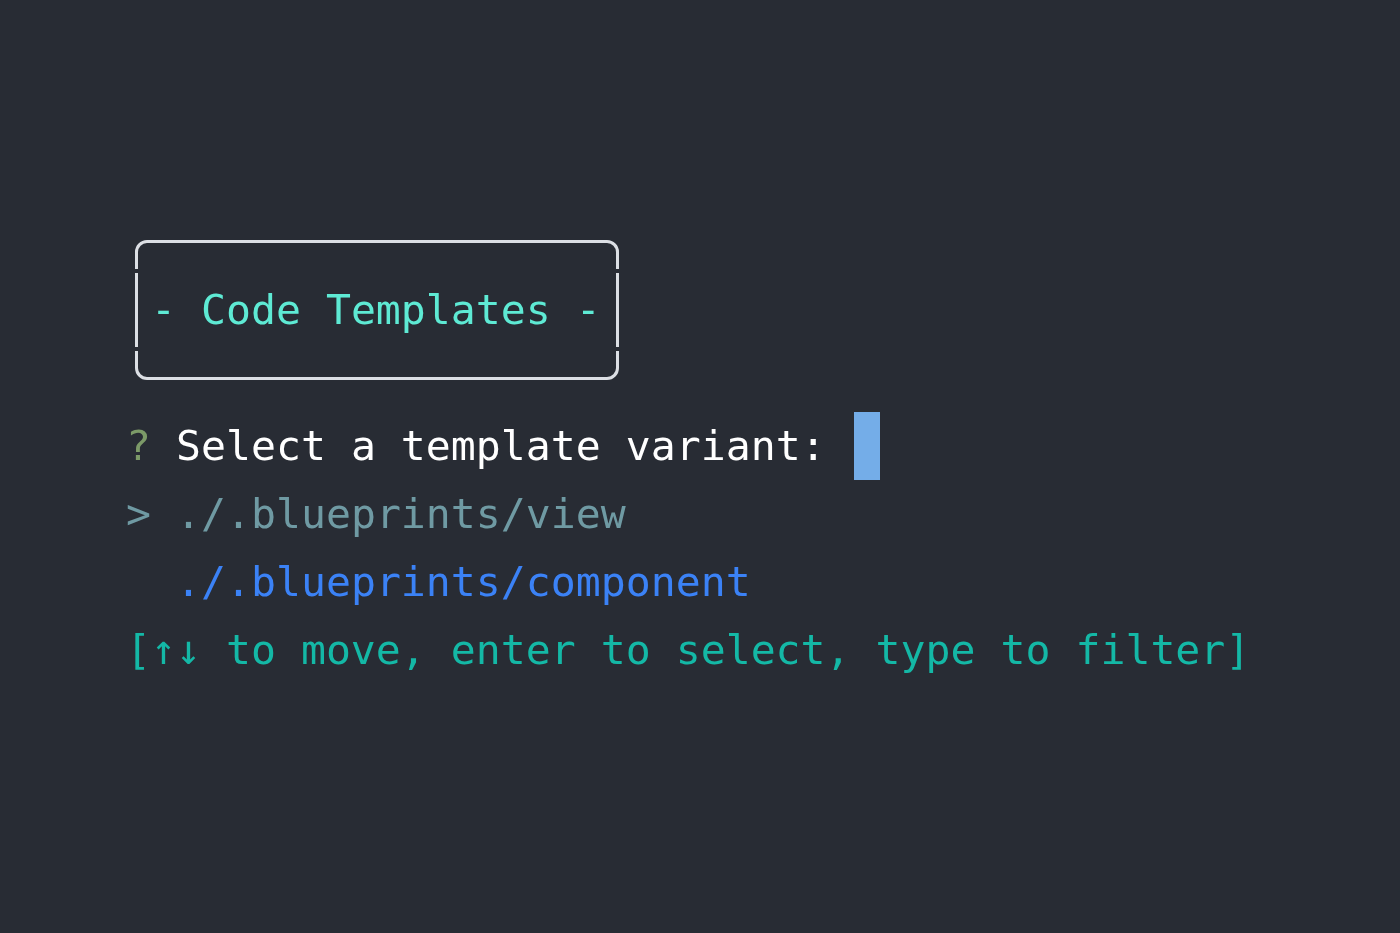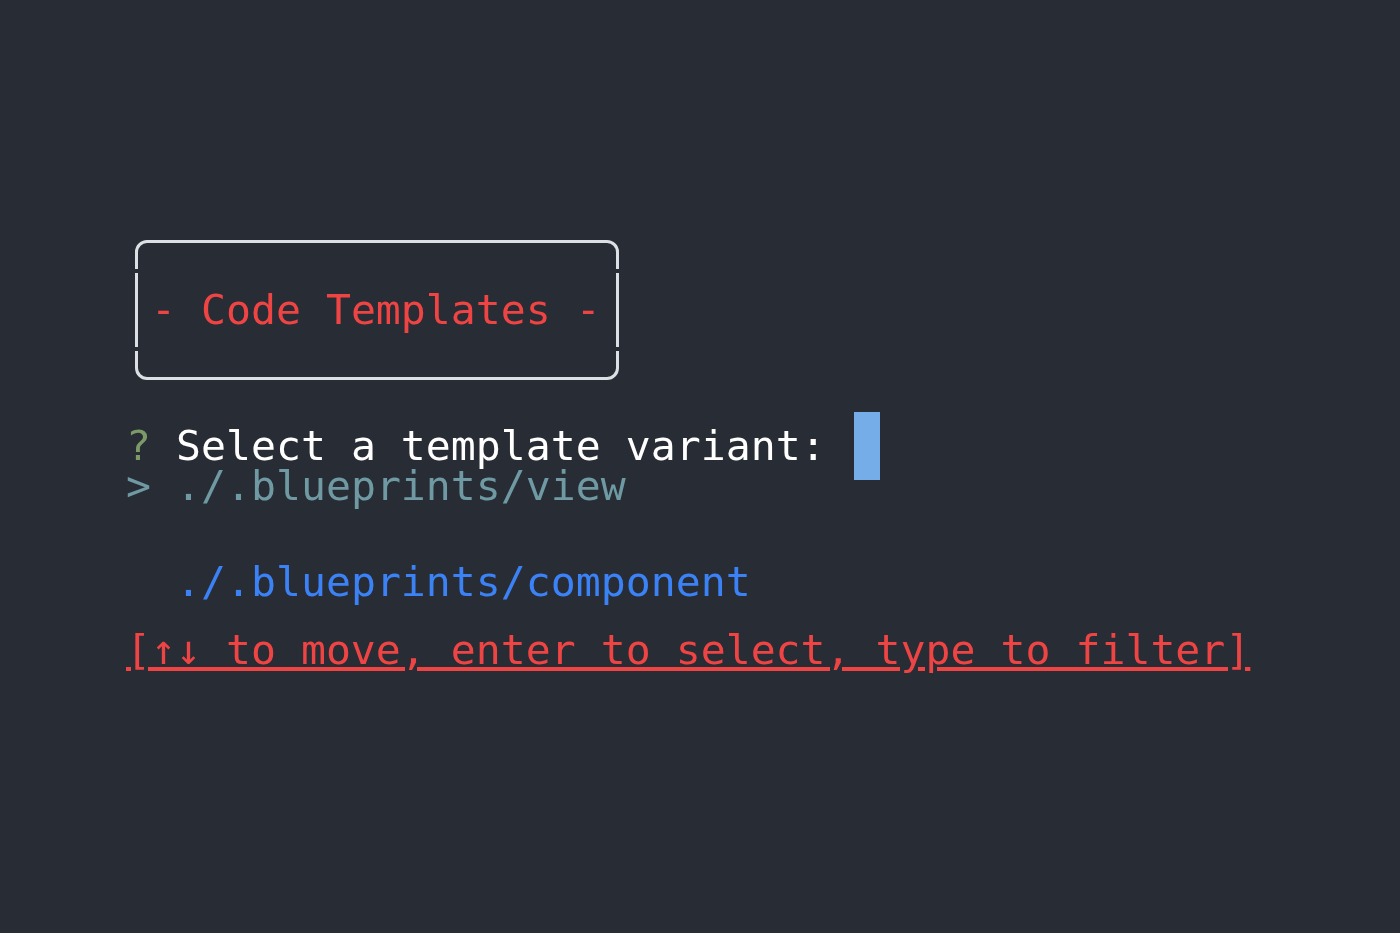--- a/index.html
+++ b/index.html
@@ -40,32 +40,32 @@
   .banner .gap.l { left: -4px; }
   .banner .gap.r { right: -4px; }
   .banner .gap.t { top: 26px; height: 4px; }
   .banner .gap.b { bottom: 26px; height: 4px; }
   .banner-title {
     position: absolute;
     left: 151px;
     top: 282px;
     line-height: 56px;
     white-space: pre;
-    color: #ef4444;
+    color: #5eead4;
   }
   .line {
     position: absolute;
     left: 126px;
     white-space: pre;
     line-height: 56px;
   }
   .prompt-line { top: 418px; }
-  .opt1 { top: 458px; }
+  .opt1 { top: 486px; }
   .opt2 { top: 554px; }
-  .hint { top: 622px; color: #ef4444; text-decoration: underline; }
+  .hint { top: 622px; color: #14b8a6; }
   .q { color: #7c9a68; }
   .label { color: #ffffff; }
   .sel-arrow { color: #6f9aa3; }
   .sel-text { color: #6f9aa3; }
   .opt-text { color: #3b82f6; }
   .cursor {
     position: absolute;
     left: 854px;
     top: 412px;
     width: 26px;

